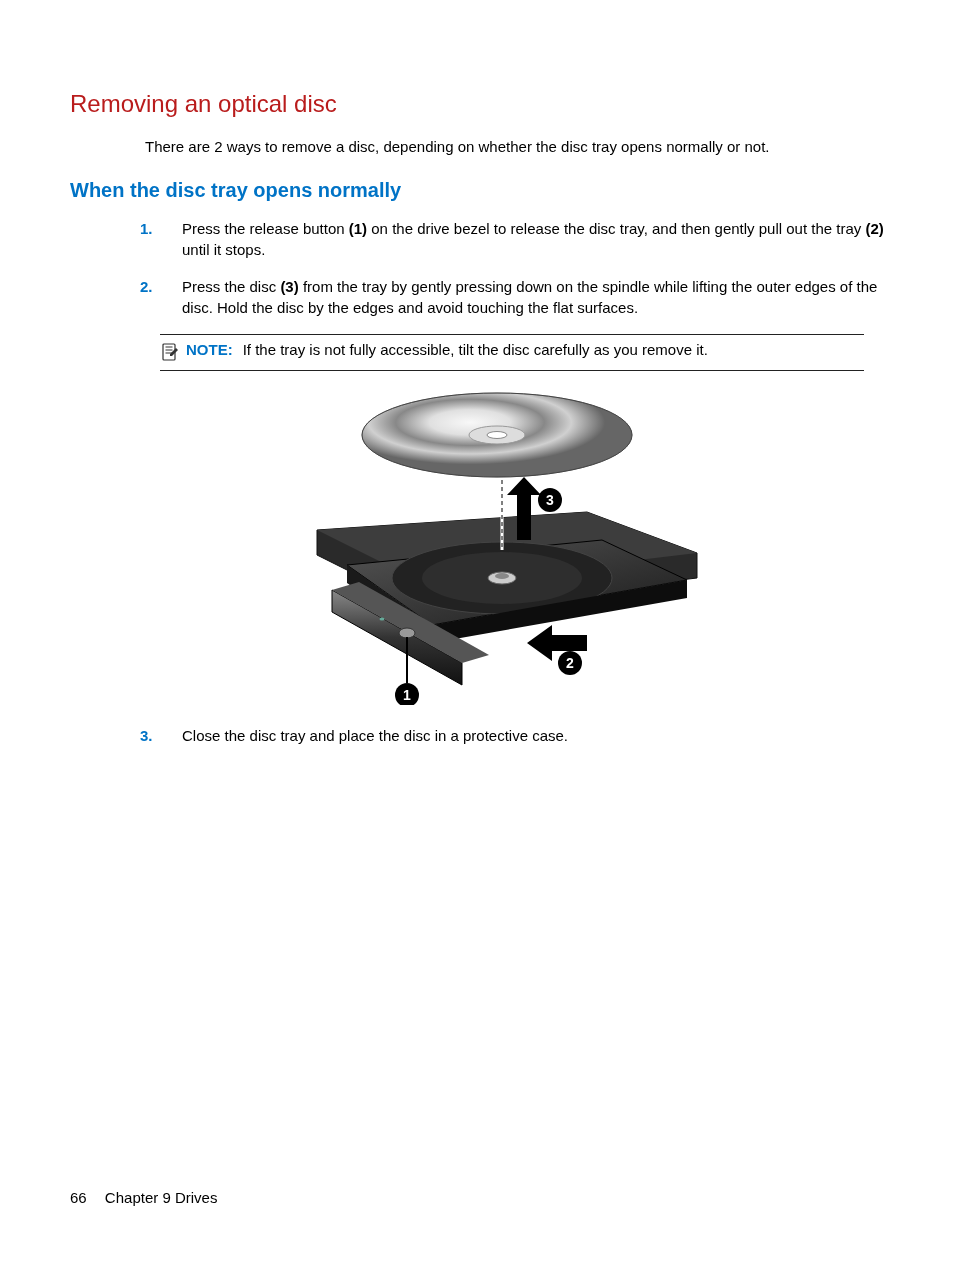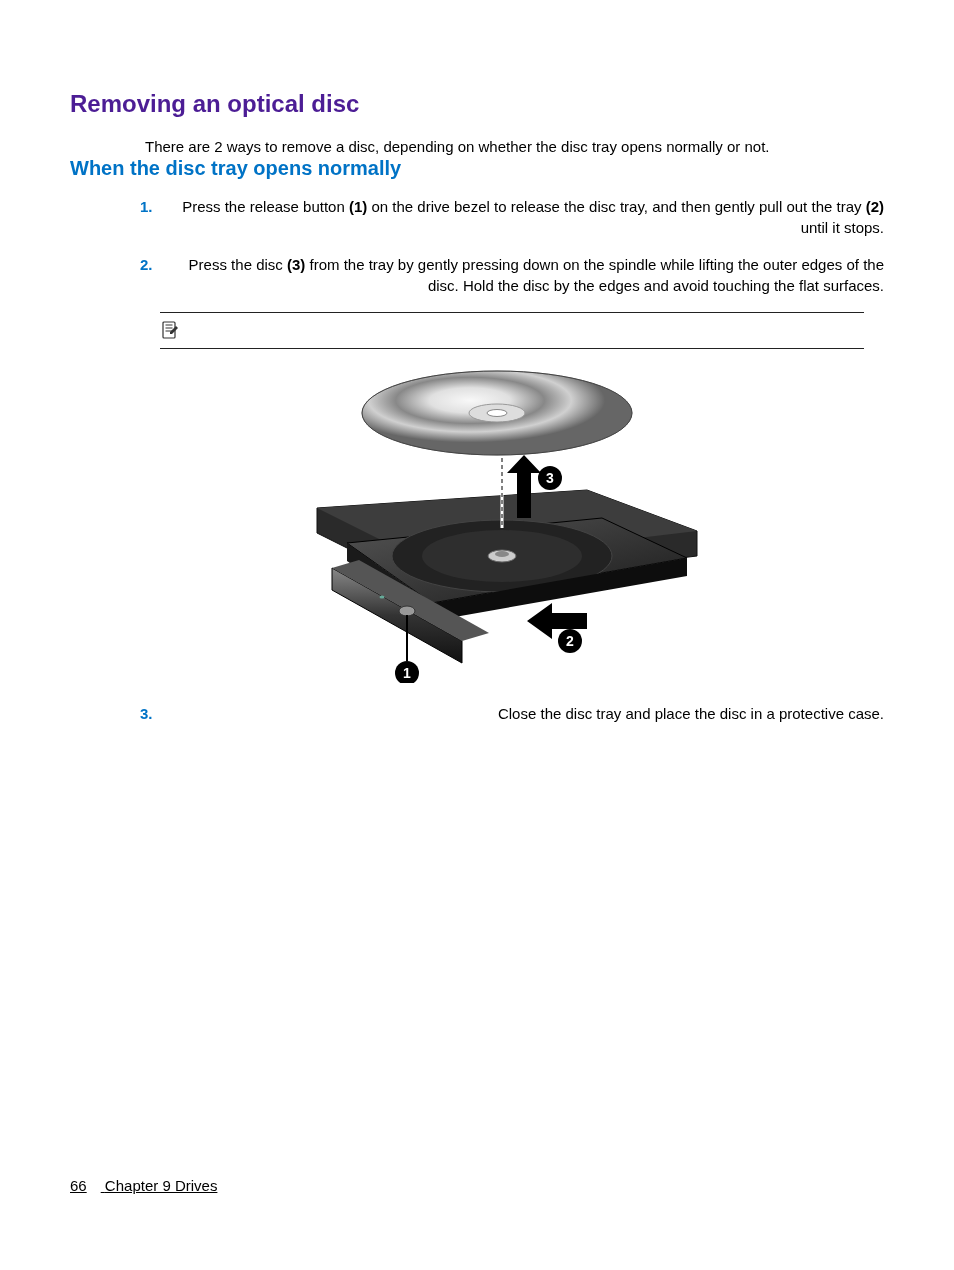--- a/index.html
+++ b/index.html
@@ -7,48 +7,49 @@
       width: 954px;
       height: 1270px;
       background: #fff;
       font-family: Arial, Helvetica, sans-serif;
       font-size: 15px;
       color: #000;
       position: relative;
       padding: 90px 70px 60px 70px;
     }
     .h1 {
-      color: #4c1d95;
+      color: #b91c1c;
       font-size: 24px;
-      font-weight: bold;
+      font-weight: normal;
       margin-bottom: 18px;
     }
     .intro {
       margin-left: 75px;
+      margin-bottom: 22px;
       line-height: 1.4;
     }
     .h2 {
       color: #0073c6;
       font-size: 20px;
       font-weight: bold;
       margin-bottom: 16px;
     }
     .ol-item {
       display: flex;
       margin-left: 70px;
       margin-bottom: 16px;
       line-height: 1.4;
     }
     .ol-num {
       color: #0073c6;
       font-weight: bold;
       width: 42px;
       flex-shrink: 0;
     }
-    .ol-body { flex: 1; text-align: right; }
+    .ol-body { flex: 1; }
     .bold { font-weight: bold; }
     .note-block {
       margin-left: 90px;
       margin-right: 20px;
       border-top: 1px solid #222;
       border-bottom: 1px solid #222;
       padding: 6px 0 8px 0;
       display: flex;
       align-items: flex-start;
       gap: 6px;
@@ -63,23 +64,22 @@
     .note-label { color: #0073c6; font-weight: bold; margin-right: 10px; }
     .img-wrap {
       display: flex;
       justify-content: center;
       margin: 10px 0 20px 0;
     }
     .img-svg { width: 500px; height: 320px; }
     .footer {
       position: absolute;
       left: 70px;
-      bottom: 76px;
+      bottom: 64px;
       font-size: 15px;
-      text-decoration: underline;
     }
     .pg { margin-right: 14px; }
   </style>
 </head>
 <body>
 
 <h1 class="h1">Removing an optical disc</h1>
 
 <p class="intro">There are 2 ways to remove a disc, depending on whether the disc tray opens normally or not.</p>
 
@@ -100,20 +100,23 @@
 </div>
 
 <div class="note-block">
   <svg class="note-icon" viewBox="0 0 20 20">
     <rect x="3" y="2" width="12" height="16" rx="1" fill="none" stroke="#333" stroke-width="1.2"></rect>
     <line x1="5.5" y1="5" x2="12.5" y2="5" stroke="#333" stroke-width="1"></line>
     <line x1="5.5" y1="8" x2="12.5" y2="8" stroke="#333" stroke-width="1"></line>
     <line x1="5.5" y1="11" x2="12.5" y2="11" stroke="#333" stroke-width="1"></line>
     <path d="M 12 14 L 18 8 L 16 6 L 10 12 L 10 14 Z" fill="#333"></path>
   </svg>
+  <div>
+    <span class="note-label">NOTE:</span><span>If the tray is not fully accessible, tilt the disc carefully as you remove it.</span>
+  </div>
 </div>
 
 <div class="img-wrap">
   <svg class="img-svg" viewBox="0 0 500 320">
     <defs>
       <radialGradient id="discGrad" cx="40%" cy="35%">
         <stop offset="0%" stop-color="#f8f8f8"></stop>
         <stop offset="30%" stop-color="#e0e0e0"></stop>
         <stop offset="55%" stop-color="#888"></stop>
         <stop offset="75%" stop-color="#d0d0d0"></stop>

